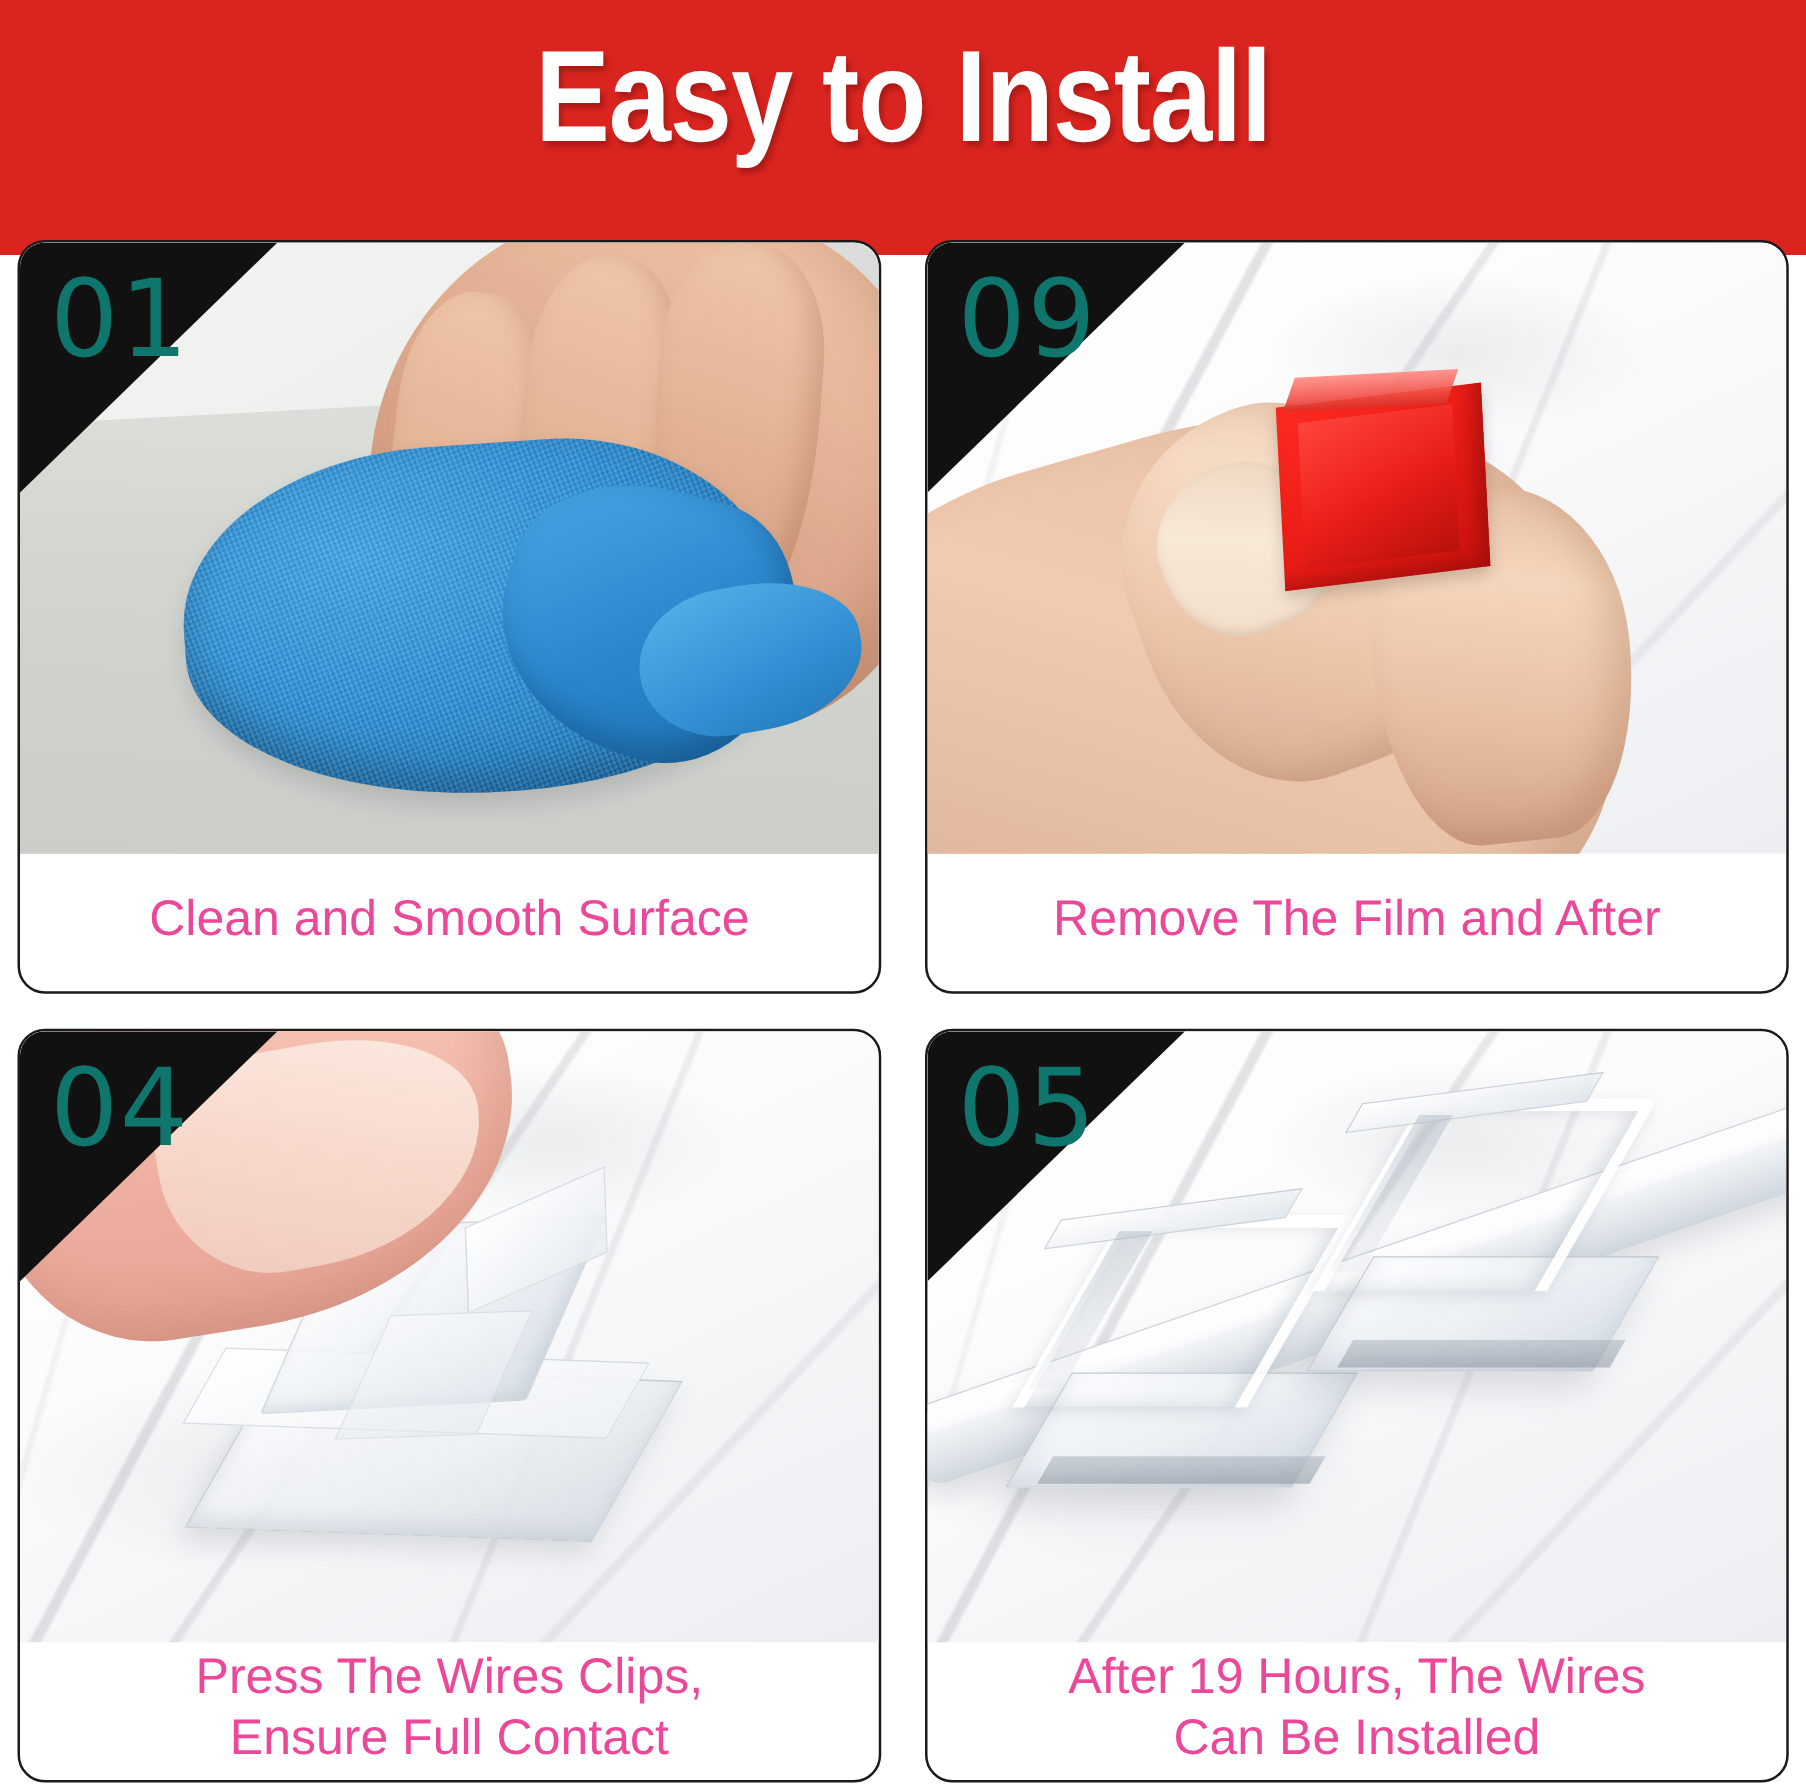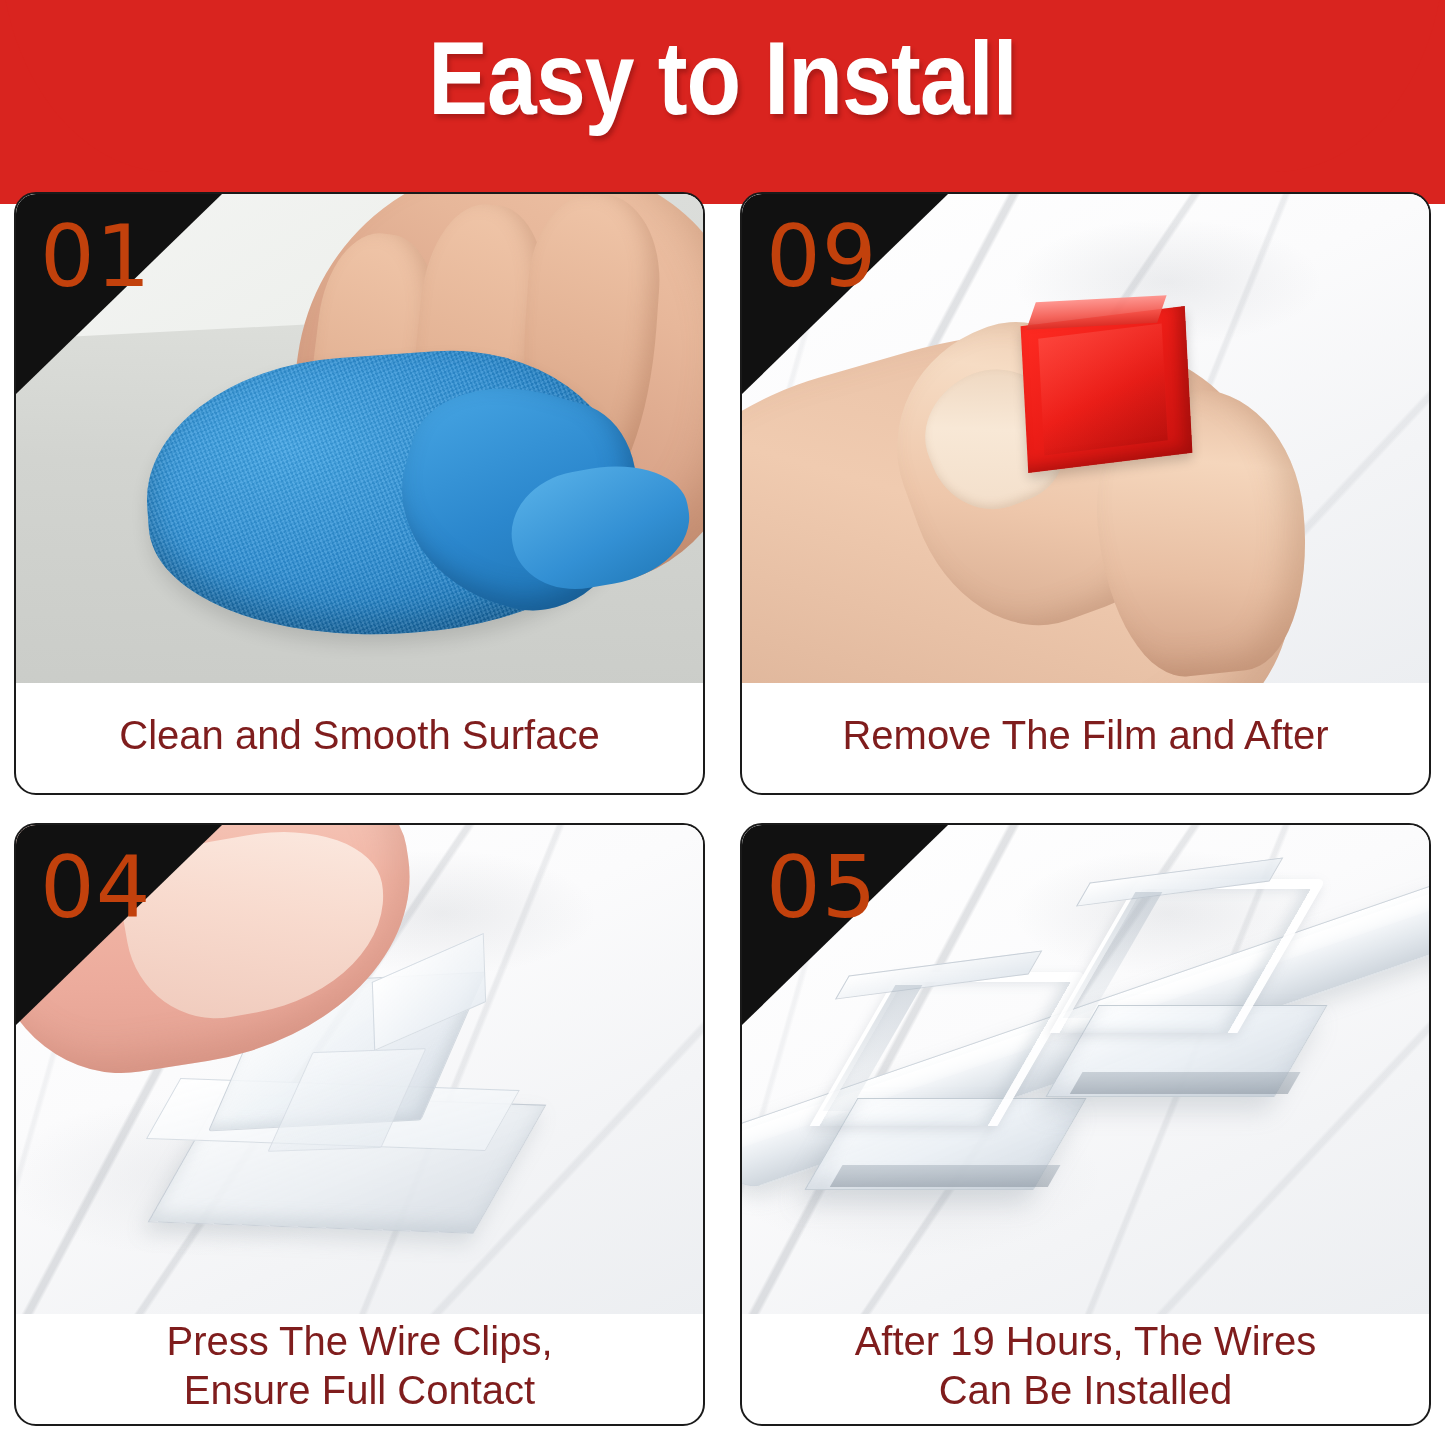--- a/index.html
+++ b/index.html
@@ -82,21 +82,21 @@
     flex: 0 0 489px;
     overflow: hidden;
   }
 
   .caption {
     flex: 1 1 auto;
     display: flex;
     align-items: center;
     justify-content: center;
     text-align: center;
-    color: #7f1d1d;
+    color: #ec4899;
     font-size: 40px;
     line-height: 49px;
     padding: 0 18px 6px;
     font-family: "Liberation Sans", "DejaVu Sans", sans-serif;
     white-space: pre-line;
   }
 
   
   .badge {
     position: absolute;
@@ -113,21 +113,21 @@
     top: 0;
     width: 0;
     height: 0;
     border-left: 206px solid #111111;
     border-bottom: 200px solid transparent;
   }
   .badge-num {
     position: absolute;
     left: 24px;
     top: 14px;
-    color: #c2410c;
+    color: #0f766e;
     font-size: 86px;
     line-height: 96px;
     font-weight: normal;
     font-family: "DejaVu Sans", "Liberation Sans", sans-serif;
     letter-spacing: 1px;
   }
 
   
   .p1-bg {
     position: absolute; inset: 0;
@@ -423,21 +423,21 @@
       <div class="p3-clip-arm"></div>
       <div class="p3-clip-hole"></div>
       <div class="p3-clip-lip"></div>
       <div class="p3-finger"></div>
       <div class="p3-nail"></div>
       <div class="badge">
         <div class="badge-tri"></div>
         <div class="badge-num">04</div>
       </div>
     </div>
-    <div class="caption">Press The Wire Clips,
+    <div class="caption">Press The Wires Clips,
 Ensure Full Contact</div>
   </div>
 
   <div class="card">
     <div class="photo">
       <div class="marble"></div>
       <div class="p4-cable"></div>
       <div class="p4-cable-hi"></div>
       <div class="clip4 clip4-a">
         <div class="base"></div>

